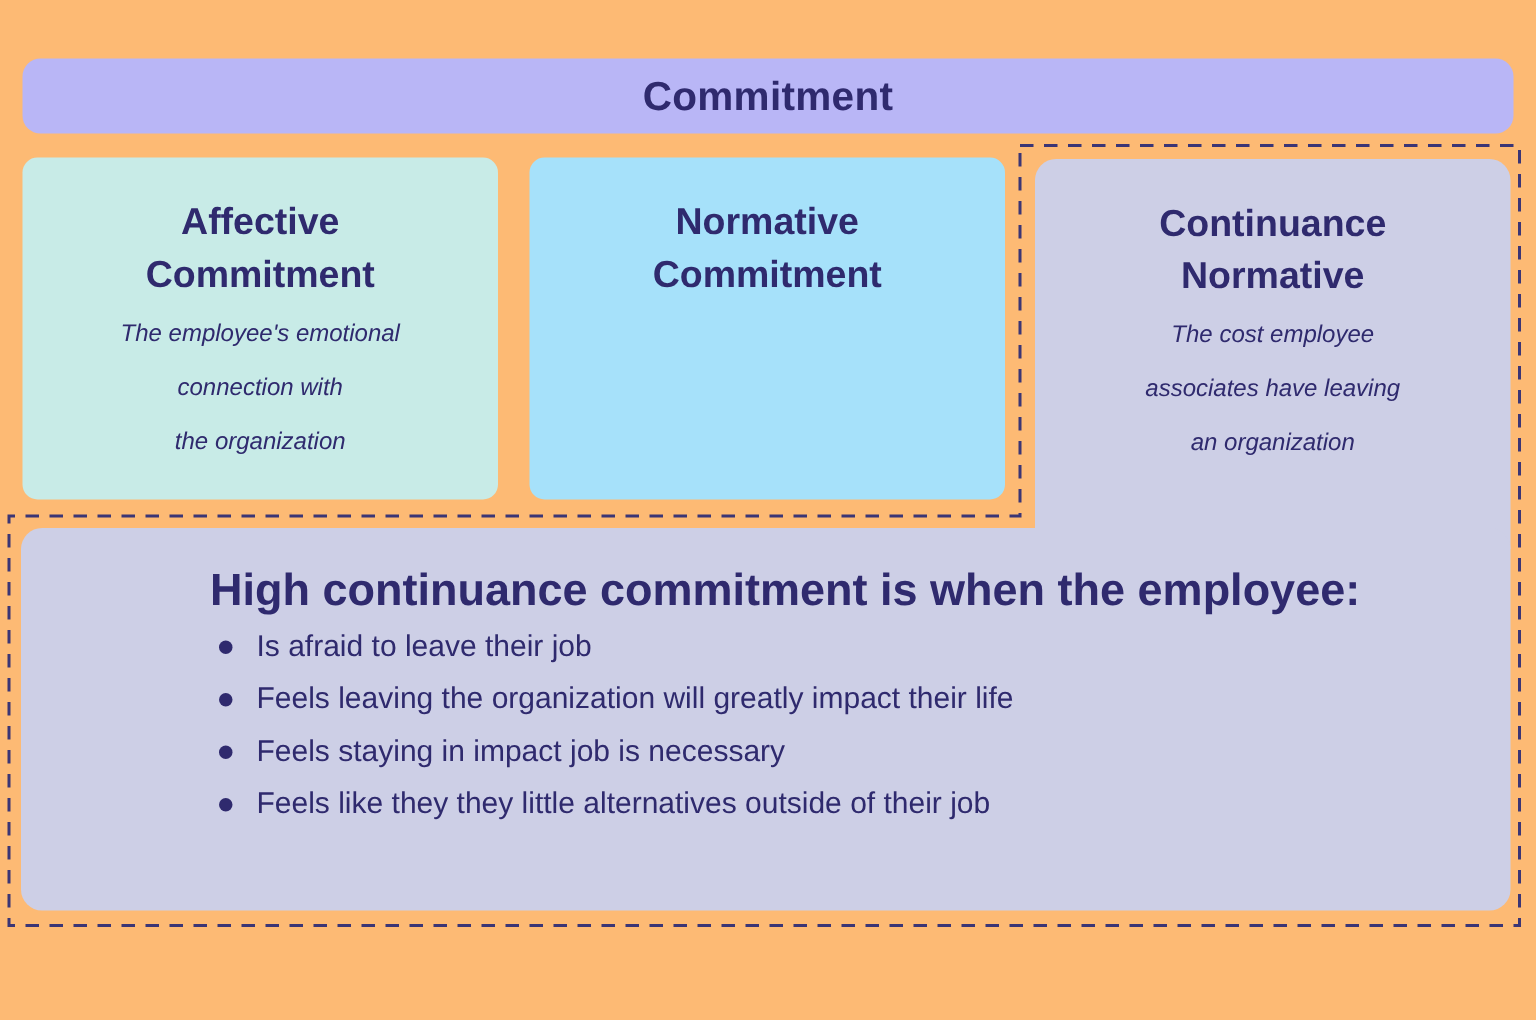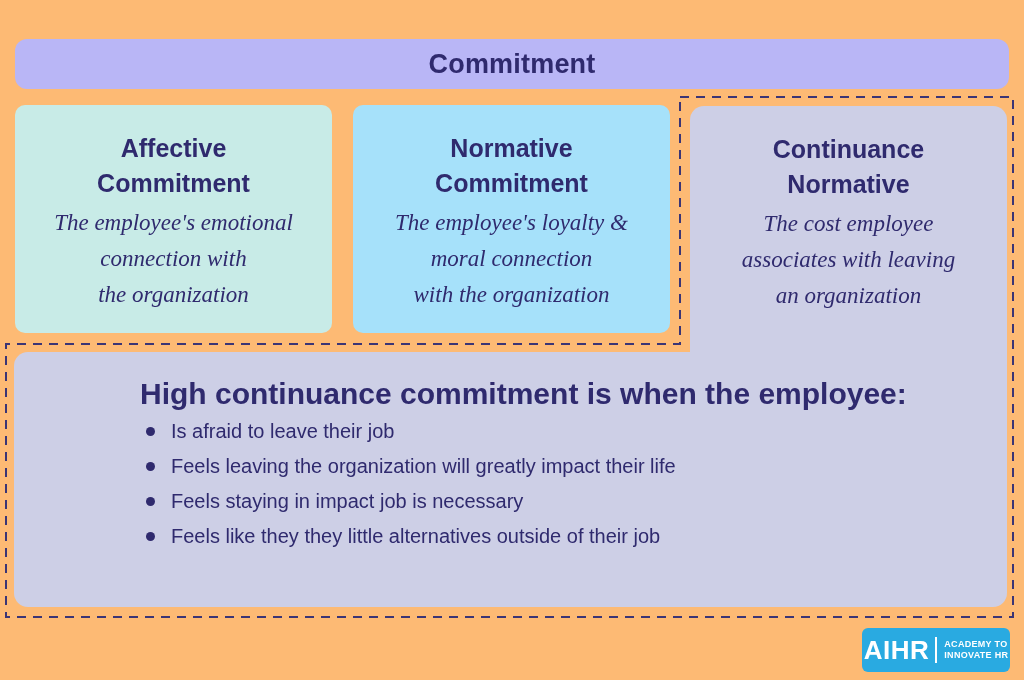--- a/index.html
+++ b/index.html
@@ -58,26 +58,25 @@
     background: var(--continuance-bg);
     border-radius: 14px 14px 0 0;
   }
   .box-title {
     font-size: 25px;
     font-weight: 700;
     line-height: 35px;
     white-space: pre-line;
   }
   .box-desc {
-    font-size: 23px;
+    font-size: 16px;
     font-style: italic;
     line-height: 36px;
     white-space: pre-line;
     margin-top: 4px;
-    font-family: Liberation Serif, serif;
   }
   .panel {
     position: absolute;
     left: 14px; top: 352px;
     width: 993px; height: 255px;
     background: var(--continuance-bg);
     border-radius: 14px;
     padding: 26px 20px 0 126px;
   }
   .panel-heading {
@@ -149,30 +148,27 @@
     <div class="box-title">Affective
 Commitment</div>
     <div class="box-desc">The employee's emotional
 connection with
 the organization</div>
   </div>
 
   <div class="box box-normative">
     <div class="box-title">Normative
 Commitment</div>
-    <div class="box-desc">The employee's loyalty &amp;
-moral connection
-with the organization</div>
   </div>
 
   <div class="box box-continuance">
     <div class="box-title">Continuance
 Normative</div>
     <div class="box-desc">The cost employee
-associates with leaving
+associates have leaving
 an organization</div>
   </div>
 
   <div class="panel">
     <div class="panel-heading">High continuance commitment is when the employee:</div>
     <ul class="bullet-list">
         <li class="bullet-item">
           <span class="bullet-dot"></span>
           <span class="bullet-text">Is afraid to leave their job</span>
         </li>
@@ -184,20 +180,14 @@
           <span class="bullet-dot"></span>
           <span class="bullet-text">Feels staying in impact job is necessary</span>
         </li>
         <li class="bullet-item">
           <span class="bullet-dot"></span>
           <span class="bullet-text">Feels like they they little alternatives outside of their job</span>
         </li>
       </ul>
   </div>
 
-  <div class="logo">
-    <span class="logo-name">AIHR</span>
-    <span class="logo-divider"></span>
-    <span class="logo-tagline">ACADEMY TO
-INNOVATE HR</span>
-  </div>
 
 </div>
 
 </body></html>

